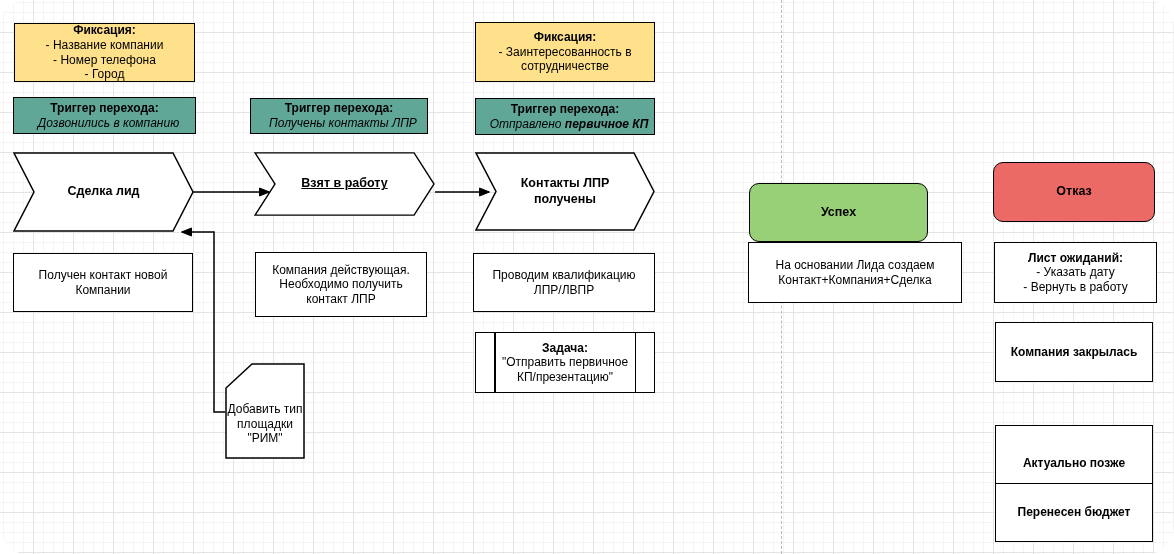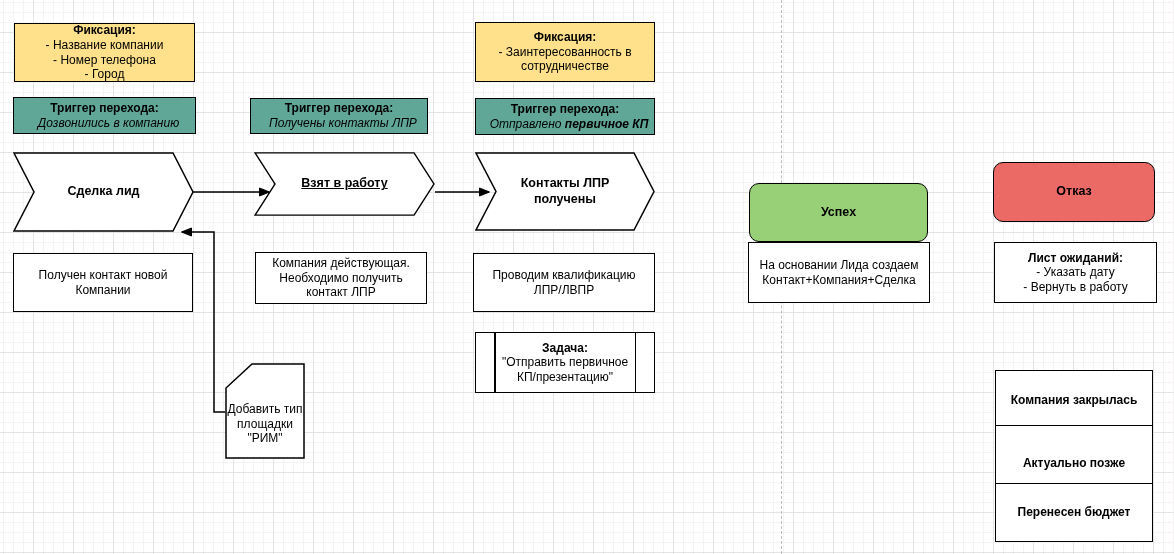--- a/index.html
+++ b/index.html
@@ -13,20 +13,21 @@
   .canvas {
     position:relative; width:1174px; height:554px;
     background-color:#ffffff;
     background-image:
       linear-gradient(to right, #e4e4e6 1px, transparent 1px),
       linear-gradient(to bottom, #e4e4e6 1px, transparent 1px),
       linear-gradient(to right, #f5f3f4 1px, transparent 1px),
       linear-gradient(to bottom, #f5f3f4 1px, transparent 1px);
     background-size:40px 40px, 40px 40px, 10px 10px, 10px 10px;
     background-position:33px 32px, 33px 32px, 3px 2px, 3px 2px;
+    border-radius:27px;
   }
   .page-guide {
     position:absolute; top:0; bottom:0; left:781px; width:0;
     border-left:1px dashed #bdbdbd;
   }
   .node { position:absolute; display:flex; align-items:center; justify-content:center;
           text-align:center; font-size:12px; line-height:1.22; }
   .rect   { background:#fff; border:1.5px solid #000; }
   .yellow { background:#ffe18c; border:1.5px solid #000; }
   .teal   { background:#60a797; border:1.5px solid #000; }
@@ -101,21 +102,21 @@
     </div>
   </div>
 
   <div class="node" style="left:254px; top:152px; width:181px; height:64px;text-decoration:underline;">
     <svg class="shape-svg" viewBox="0 0 181 80" preserveAspectRatio="none">
       <polygon points="1,1 160,1 180,40 160,79 1,79 21,40"></polygon>
     </svg>
     <div class="chevron-label title13">Взят в работу</div>
   </div>
 
-  <div class="node rect" style="left:255px; top:252px; width:172px; height:52px; padding:4px 4px;">
+  <div class="node rect" style="left:255px; top:252px; width:172px; height:65px; padding:4px 4px;">
     <div>Компания действующая. Необходимо получить контакт ЛПР</div>
   </div>
 
   <div class="node yellow" style="left:475px; top:22px; width:180px; height:60px; padding:4px 16px;">
     <div class="stack">
       <div class="bold">Фиксация:</div>
       <div>- Заинтересованность в сотрудничестве</div>
     </div>
   </div>
 
@@ -145,37 +146,37 @@
     <div class="stack">
       <div class="bold">Задача:</div>
       <div>"Отправить первичное КП/презентацию"</div>
     </div>
   </div>
 
   <div class="node green title13" style="left:749px; top:163px; width:179px; height:59px;">
     <div>Успех</div>
   </div>
 
-  <div class="node rect" style="left:748px; top:242px; width:182px; height:61px; padding:4px 8px;">
+  <div class="node rect" style="left:748px; top:242px; width:214px; height:61px; padding:4px 8px;">
     <div>На основании Лида создаем Контакт+Компания+Сделка</div>
   </div>
 
   <div class="node red title13" style="left:993px; top:162px; width:162px; height:60px;">
     <div>Отказ</div>
   </div>
 
   <div class="node rect" style="left:994px; top:242px; width:163px; height:61px; padding:4px 6px;">
     <div class="stack">
       <div class="bold">Лист ожиданий:</div>
       <div>- Указать дату</div>
       <div>- Вернуть в работу</div>
     </div>
   </div>
 
-  <div class="node rect bold" style="left:995px; top:322px; width:158px; height:60px;margin-top:48px;">
+  <div class="node rect bold" style="left:995px; top:322px; width:158px; height:60px;">
     <div>Компания закрылась</div>
   </div>
 
   <div class="node rect bold" style="left:995px; top:402px; width:158px; height:76px;margin-top:23px;">
     <div>Актуально позже</div>
   </div>
 
   <div class="node rect bold" style="left:995px; top:483px; width:158px; height:59px;">
     <div>Перенесен бюджет</div>
   </div>

